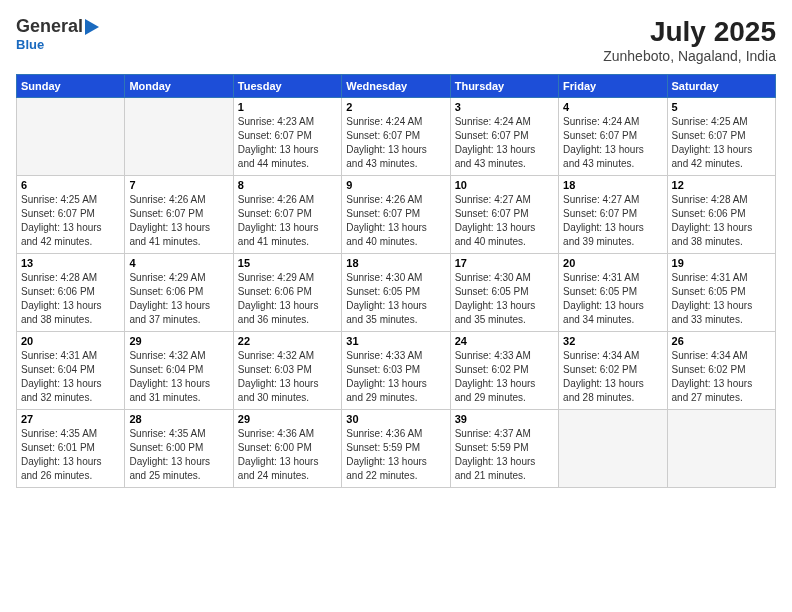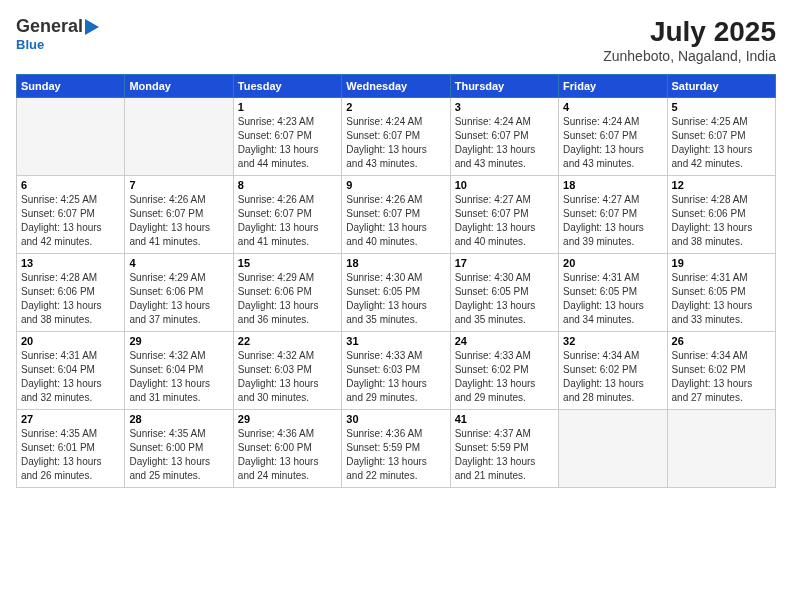--- a/index.html
+++ b/index.html
@@ -256,21 +256,21 @@
           </td>
           <td>
             <span class="day-number">29</span>
             <div class="day-info">Sunrise: 4:36 AM<br>Sunset: 6:00 PM<br>Daylight: 13 hours<br>and 24 minutes.</div>
           </td>
           <td>
             <span class="day-number">30</span>
             <div class="day-info">Sunrise: 4:36 AM<br>Sunset: 5:59 PM<br>Daylight: 13 hours<br>and 22 minutes.</div>
           </td>
           <td>
-            <span class="day-number">41</span>
+            <span class="day-number">39</span>
             <div class="day-info">Sunrise: 4:37 AM<br>Sunset: 5:59 PM<br>Daylight: 13 hours<br>and 21 minutes.</div>
           </td>
           <td class="empty"></td>
           <td class="empty"></td>
         </tr>
       </tbody>
   </table>
 </div>
 
 </body></html>

